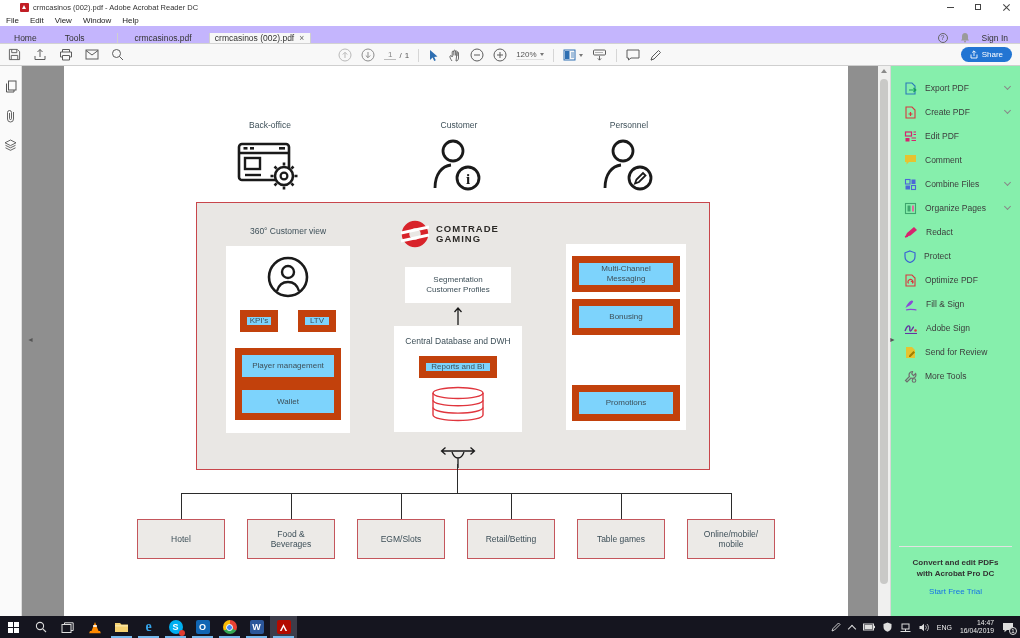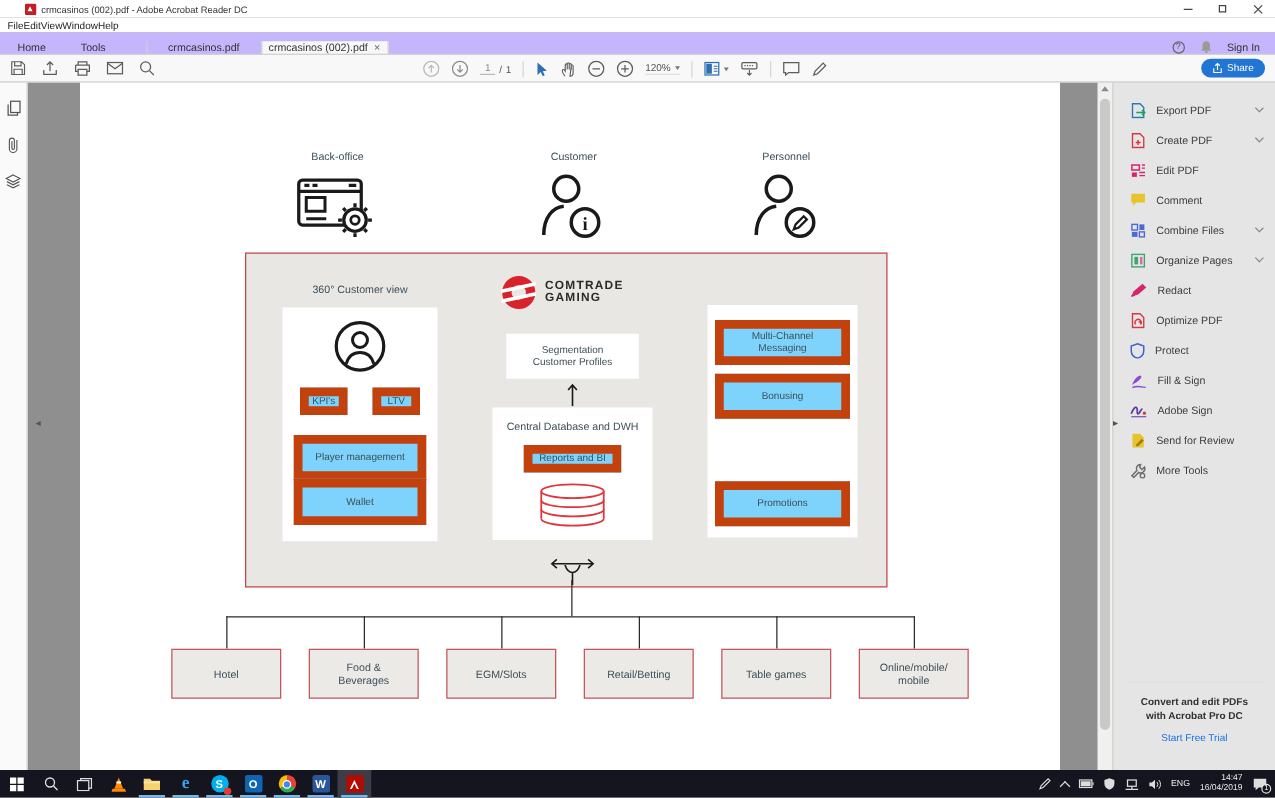--- a/index.html
+++ b/index.html
@@ -11,21 +11,21 @@
 .titlebar{position:absolute;left:0;top:0;width:1020px;height:14px;background:#ffffff;display:flex;align-items:center;font-size:7.5px;color:#333;padding-left:20px}
 .pdfmini{width:9px;height:9px;background:#c11e25;border-radius:1px;margin-right:4px;position:relative;flex:none}
 .pdfmini:after{content:"";position:absolute;left:2px;top:2px;border-left:2.5px solid transparent;border-right:2.5px solid transparent;border-bottom:4.5px solid #fff}
 .wctl{margin-left:auto;display:flex;height:14px}
 .wctl>div{width:28px;display:flex;align-items:center;justify-content:center;color:#444}
 .minig{width:7px;border-bottom:1px solid #444}
 .restg{width:6px;height:6px;border:1px solid #444;position:relative}
 .xg{position:relative;width:8px;height:8px}
 .xg:before,.xg:after{content:"";position:absolute;left:3.5px;top:0;width:1px;height:9px;background:#444}
 .xg:before{transform:rotate(45deg)}.xg:after{transform:rotate(-45deg)}
-.menubar{position:absolute;left:0;top:14px;width:1020px;height:12px;background:#fff;display:flex;align-items:center;font-size:8px;color:#222;padding-left:6px}
+.menubar{position:absolute;left:0;top:14px;width:1020px;height:12px;background:#fff;display:flex;align-items:center;gap:11px;font-size:8px;color:#222;padding-left:6px}
 .tabbar{position:absolute;left:0;top:26px;width:1020px;height:18px;background:#c4b5fd;border-bottom:1px solid #d2d2d2;display:flex;align-items:flex-end;font-size:8.5px;color:#333}
 .tbitem{display:flex;align-items:center;padding:0 14px;cursor:default}
 .doctab{display:flex;align-items:center;justify-content:center;width:92px;border-left:1px solid #cfcfcf;color:#333}
 .doctab.active{background:#f7f7f7;border-right:1px solid #cfcfcf;width:102px}
 .doctab .closex{margin-left:5px;color:#666}
 .tabright{margin-left:auto;display:flex;align-items:center;gap:12px;padding-right:12px;color:#555}
 .helpq{width:10px;height:10px;border:1px solid #666;border-radius:50%;font-size:7px;display:flex;align-items:center;justify-content:center}
 .toolbar{position:absolute;left:0;top:44px;width:1020px;height:22px;background:#f8f8f8;border-bottom:1px solid #cfcfcf;display:flex;align-items:center}
 .tgrp{display:flex;align-items:center;gap:12px;padding-left:8px}
 .ctr{position:absolute;left:338px;top:0;height:22px;display:flex;align-items:center;gap:9px}
@@ -37,21 +37,21 @@
 .sharebtn{position:absolute;right:8px;top:3px;height:15px;background:#2275d3;border-radius:8px;color:#fff;font-size:8px;display:flex;align-items:center;gap:4px;padding:0 9px}
 
 .leftrail{position:absolute;left:0;top:66px;width:22px;height:550px;background:#fafafa;border-right:1px solid #ddd;display:flex;flex-direction:column;align-items:center;padding-top:14px;gap:16px}
 
 .page{position:absolute;left:64px;top:66px;width:784px;height:550px;background:#fff}
 .navarrow{position:absolute;font-size:7px;color:#555;top:336px}
 .scrollbar{position:absolute;left:878px;top:66px;width:12px;height:550px;background:#f0f0ef}
 .sthumb{position:absolute;left:2px;top:13px;width:8px;height:505px;background:#c9c9c7;border-radius:4px}
 .sup{position:absolute;left:3px;top:3px;width:0;height:0;border-left:3px solid transparent;border-right:3px solid transparent;border-bottom:4px solid #8a8a8a}
 
-.rpanel{position:absolute;left:890px;top:66px;width:130px;height:550px;background:#e5e5e5;border-left:1px solid #d8d8d8}
+.rpanel{position:absolute;left:890px;top:66px;width:130px;height:550px;background:#86efac;border-left:1px solid #d8d8d8}
 .collapse{position:absolute;left:890px;top:336px;font-size:7px;color:#555}
 .tool{display:flex;align-items:center;height:24px;padding:0 10px 0 13px;font-size:8.5px;color:#3c3c3c;gap:8px}
 .tool .chev{margin-left:auto;width:5px;height:5px;border-right:1px solid #888;border-bottom:1px solid #888;transform:rotate(45deg);margin-top:-3px}
 .promo{position:absolute;left:8px;right:8px;bottom:18px;border-top:1px solid #e2e2e2;padding-top:10px;text-align:center}
 .promo .pl{font-size:8px;font-weight:bold;color:#323232;line-height:11px}
 .promo a{font-size:8px;color:#1473e6;text-decoration:none;display:inline-block;margin-top:8px}
 
 .dtx{color:#3d4f58}
 .actlabel{position:absolute;width:90px;text-align:center;font-size:8.5px}
 .bigbox{position:absolute;left:132px;top:136px;width:514px;height:268px;background:#e9e7e4;border:1px solid #c8464b}
@@ -387,31 +387,31 @@
         <span class="chev"></span>
     </div>
     <div class="tool">
       <svg width="14" height="12" viewBox="0 0 14 12">
           <path d="M1 11 L3 7 L10 1 L13 4 L6.5 9.5 Z" fill="#d6246e"></path>
           <path d="M1 11 L4 10" stroke="#d6246e" stroke-width="1.4"></path>
         </svg>
       <span>Redact</span>
     </div>
     <div class="tool">
+      <svg width="12" height="13" viewBox="0 0 12 13">
+          <path d="M6 1 L11 2.8 V6.5 C11 9.8 8.8 11.7 6 12.5 C3.2 11.7 1 9.8 1 6.5 V2.8 Z" fill="none" stroke="#3b63d3" stroke-width="1.2"></path>
+        </svg>
+      <span>Protect</span>
+    </div>
+    <div class="tool">
       <svg width="13" height="13" viewBox="0 0 13 13">
           <path d="M2 1 H8 L11 4 V12 H2 Z" fill="none" stroke="#d7373f" stroke-width="1.1"></path>
           <path d="M4.5 9.5 a2.5 2.5 0 1 1 4 0 M8.5 9.5 V7.5 H6.8" fill="none" stroke="#d7373f" stroke-width="1.1"></path>
         </svg>
       <span>Optimize PDF</span>
-    </div>
-    <div class="tool">
-      <svg width="12" height="13" viewBox="0 0 12 13">
-          <path d="M6 1 L11 2.8 V6.5 C11 9.8 8.8 11.7 6 12.5 C3.2 11.7 1 9.8 1 6.5 V2.8 Z" fill="none" stroke="#3b63d3" stroke-width="1.2"></path>
-        </svg>
-      <span>Protect</span>
     </div>
     <div class="tool">
       <svg width="14" height="13" viewBox="0 0 14 13">
           <path d="M1.5 10 C3 6 5 3.5 7.5 2.5 C8.5 2.1 9.5 3 9 4 C8 6 5.5 8 3 9 Z" fill="#8a4bd6"></path>
           <path d="M2 12 C6 10.5 9 11.5 12.5 12" fill="none" stroke="#8a4bd6" stroke-width="1.2"></path>
         </svg>
       <span>Fill &amp; Sign</span>
     </div>
     <div class="tool">
       <svg width="14" height="12" viewBox="0 0 14 12">

